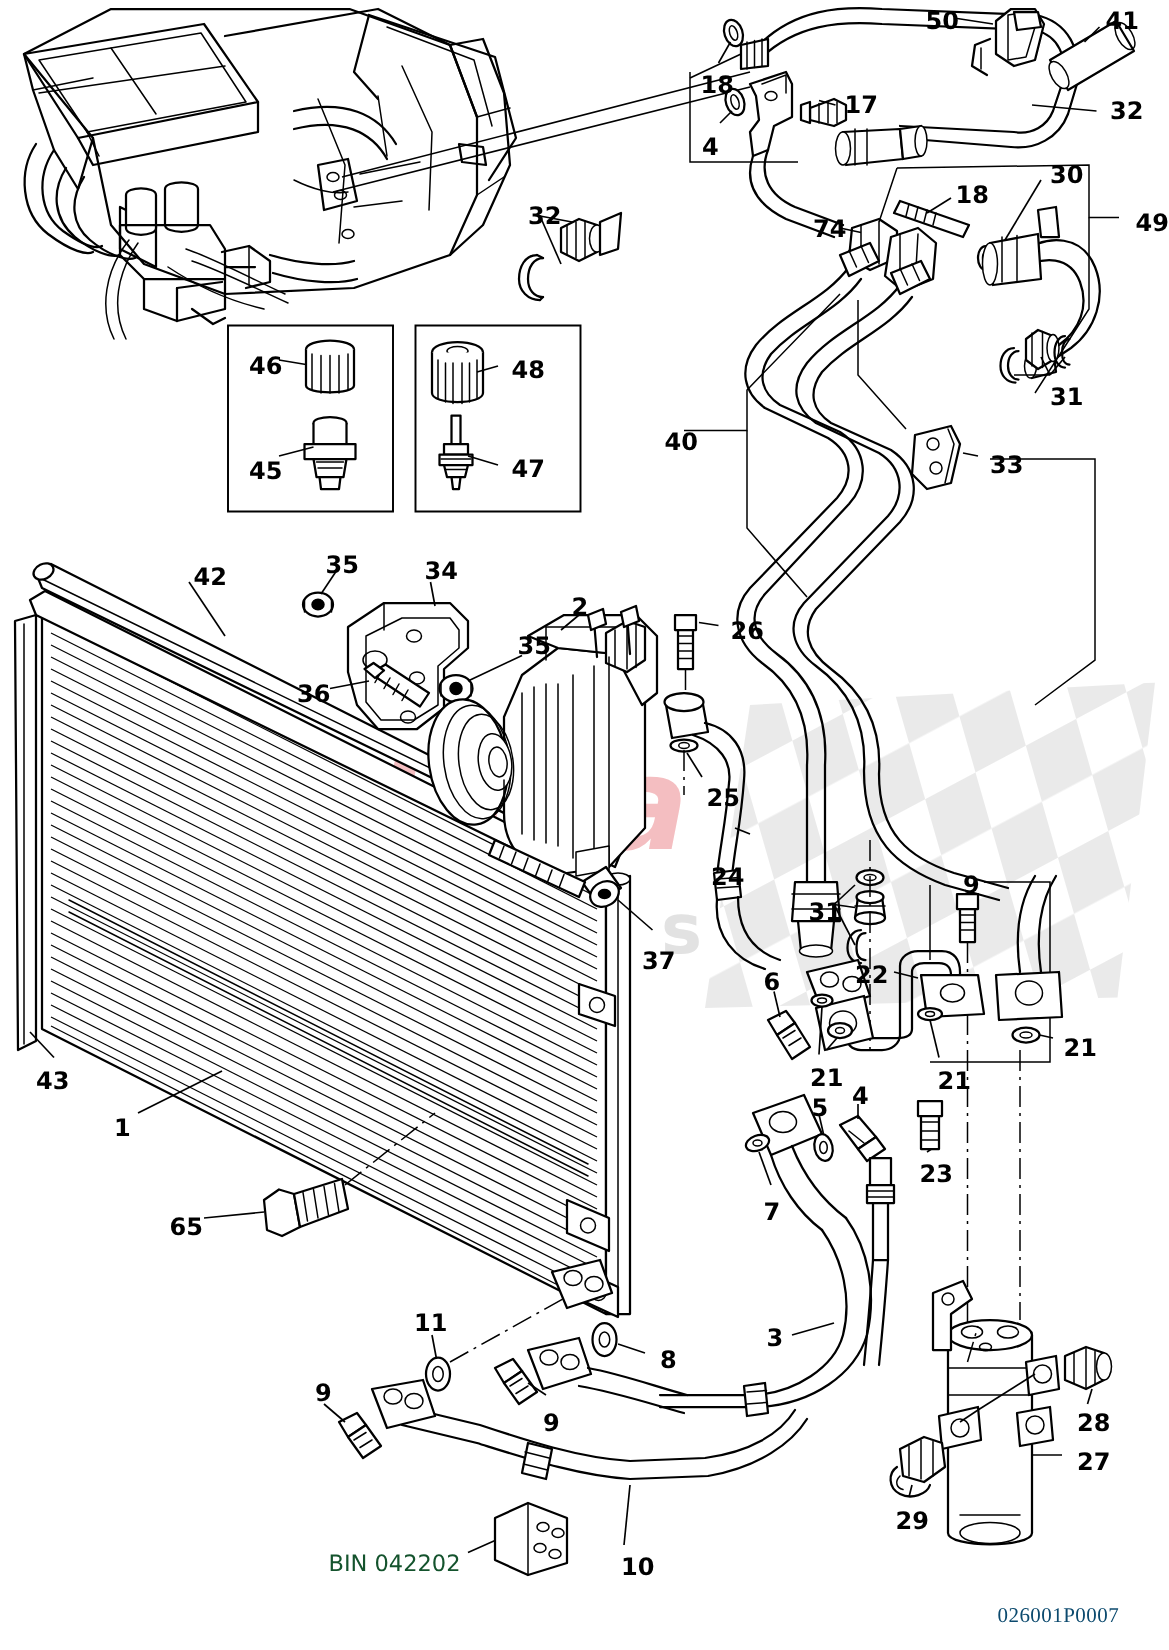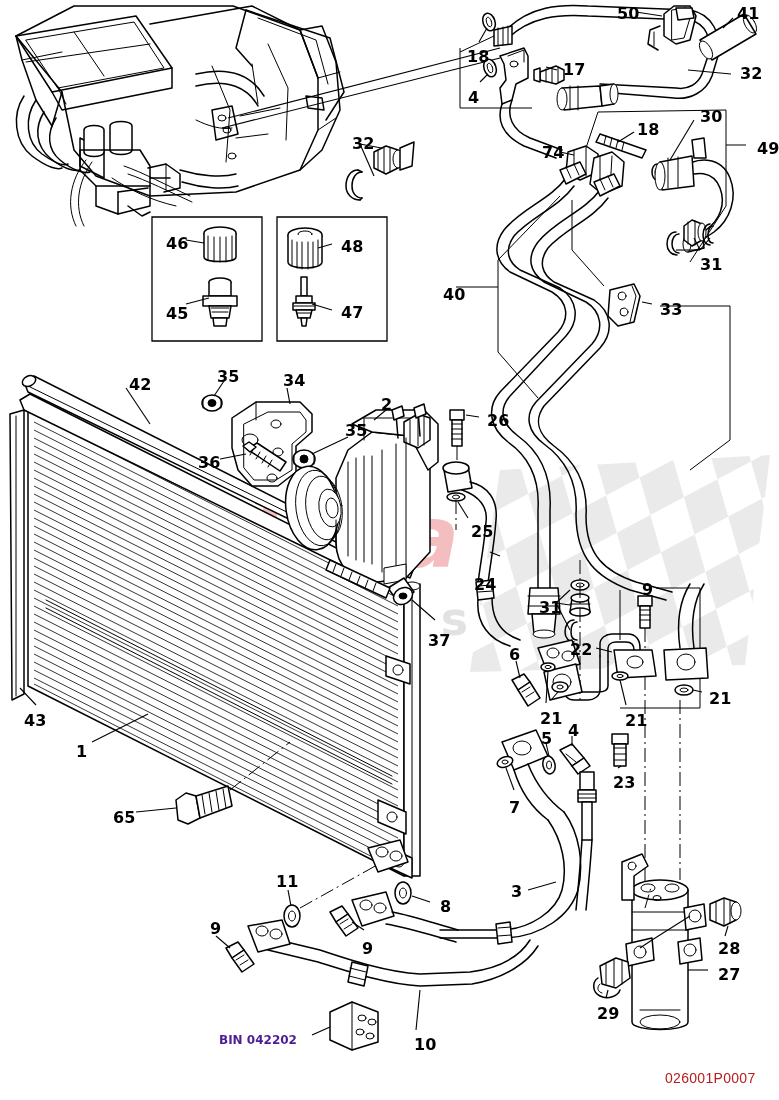--- a/index.html
+++ b/index.html
@@ -72,31 +72,31 @@
     font-size:16px;
     font-weight:700;
     color:#000;
     white-space:nowrap;
     line-height:1;
     user-select:none;
   }
   .bin{
     position:absolute;
     font-family:"DejaVu Sans", sans-serif;
-    font-size:12px;
-    font-weight:700;
-    color:#4c1d95;
+    font-size:15px;
+    font-weight:400;
+    color:#14532d;
     white-space:nowrap;
   }
   .docid{
     position:absolute;
-    font-family:Liberation Sans, sans-serif;
+    font-family:Liberation Serif, serif;
     font-size:14px;
     font-weight:400;
-    color:#b91c1c;
+    color:#0c4a6e;
     letter-spacing:.3px;
     white-space:nowrap;
   }
 </style>
 </head>
 <body>
 
 <div id="sheet">
 
   <svg class="layer" id="wm-flag" viewBox="0 0 779 1100">

